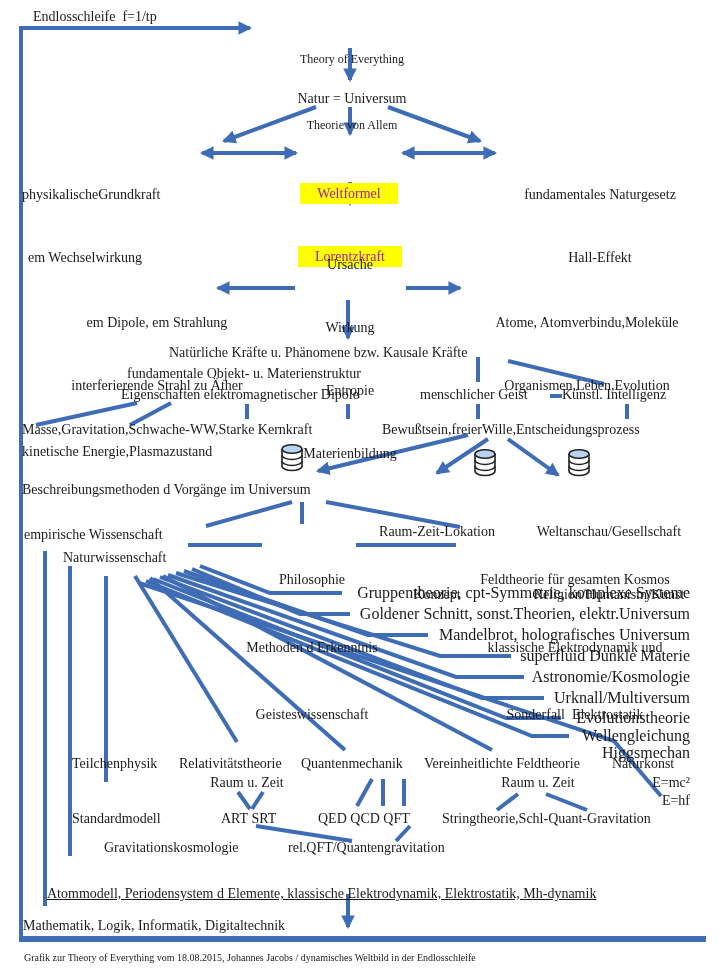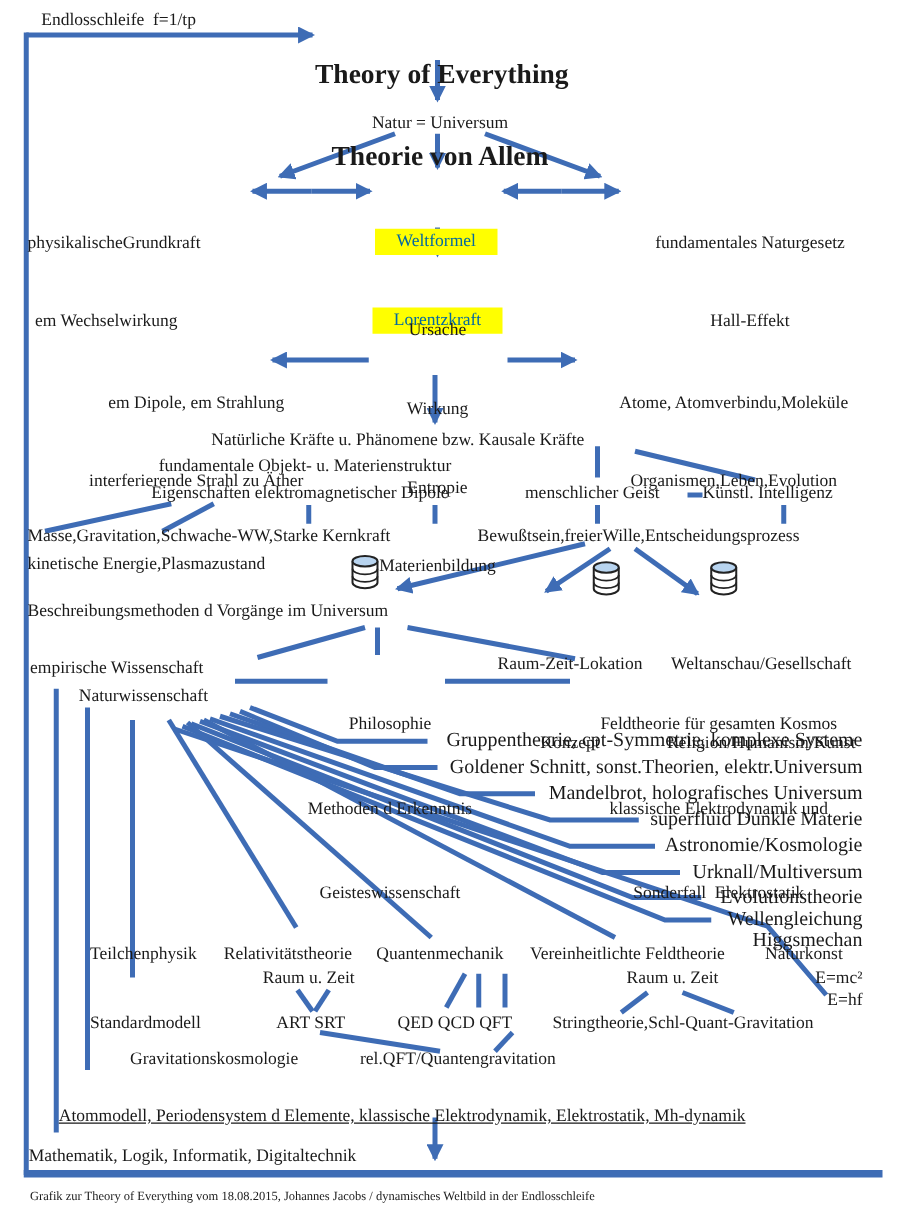--- a/index.html
+++ b/index.html
@@ -1,23 +1,23 @@
 <!DOCTYPE html>
 <html><head>
 <meta charset="utf-8">
 <style>
   html,body{margin:0;padding:0;background:#ffffff;}
   #stage{position:relative;width:718px;height:969px;background:#ffffff;
          font-family:"Liberation Serif",serif;color:#1a1a1a;overflow:hidden;}
   #wires{position:absolute;left:0;top:0;z-index:0;}
   .t{position:absolute;font-size:14px;line-height:21px;white-space:pre;z-index:2;}
   .c{text-align:center;}
-  .big{font-size:22px;line-height:22px;font-weight:bold;}
+  .big{font-size:12px;line-height:22px;}
   .small{font-size:10px;}
-  .hl{background:#ffff00;color:#0369a1;display:inline-block;padding:0 17px;}
+  .hl{background:#ffff00;color:#a21caf;display:inline-block;padding:0 17px;}
   .rl{position:absolute;right:28px;text-align:right;font-size:16px;line-height:20px;white-space:pre;z-index:2;}
 </style>
 </head>
 <body>
 
 <div id="stage">
 
   <svg id="wires" width="718" height="969" viewBox="0 0 718 969">
     <defs>
       <marker id="ah" viewBox="0 0 10 10" refX="8.5" refY="5" markerWidth="3.4" markerHeight="3.4" orient="auto-start-reverse">
@@ -152,21 +152,21 @@
   <div class="t" style="left:169px;top:342px;">Natürliche Kräfte u. Phänomene bzw. Kausale Kräfte</div>
   <div class="t" style="left:127px;top:363px;">fundamentale Objekt- u. Materienstruktur</div>
   <div class="t" style="left:121px;top:384px;">Eigenschaften elektromagnetischer Dipole</div>
   <div class="t" style="left:420px;top:384px;">menschlicher Geist</div>
   <div class="t" style="left:562px;top:384px;">Künstl. Intelligenz</div>
   <div class="t" style="left:22px;top:419px;">Masse,Gravitation,Schwache-WW,Starke Kernkraft</div>
   <div class="t" style="left:382px;top:419px;">Bewußtsein,freierWille,Entscheidungsprozess</div>
   <div class="t" style="left:22px;top:441px;">kinetische Energie,Plasmazustand</div>
   <div class="t" style="left:22px;top:479px;">Beschreibungsmethoden d Vorgänge im Universum</div>
 
-  <div class="t c" style="left:366px;top:479px;width:142px;margin-left:19px;">
+  <div class="t c" style="left:366px;top:479px;width:142px;">
     <div>Raum-Zeit-Lokation</div>
     <div>Konzept</div>
   </div>
 
   <div class="t c" style="left:513px;top:479px;width:192px;">
     <div>Weltanschau/Gesellschaft</div>
     <div>Religion/Humanism/Kunst</div>
   </div>
 
   <div class="t" style="left:24px;top:524px;">empirische Wissenschaft</div>

